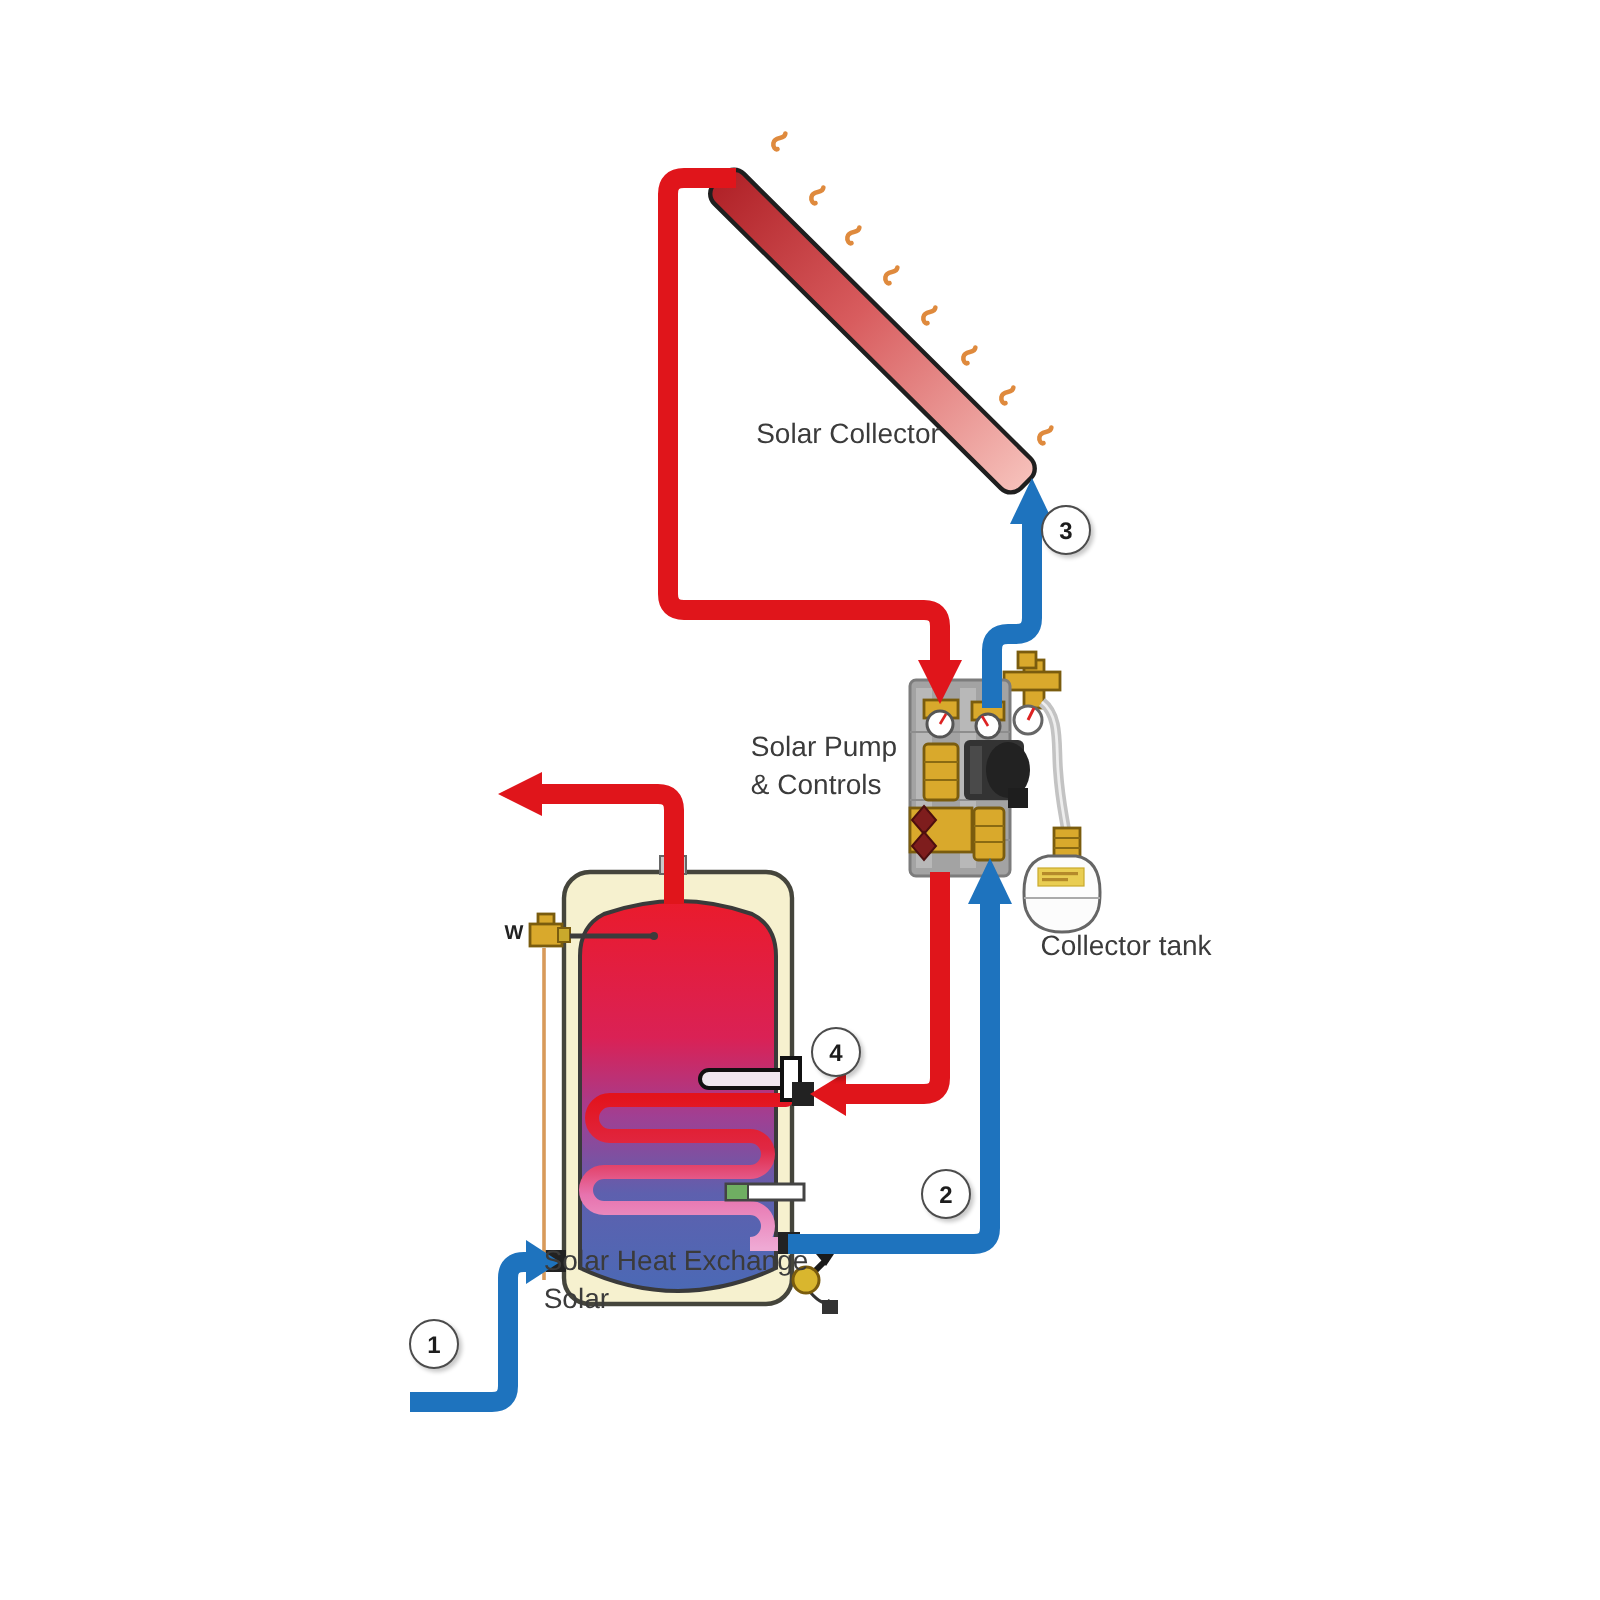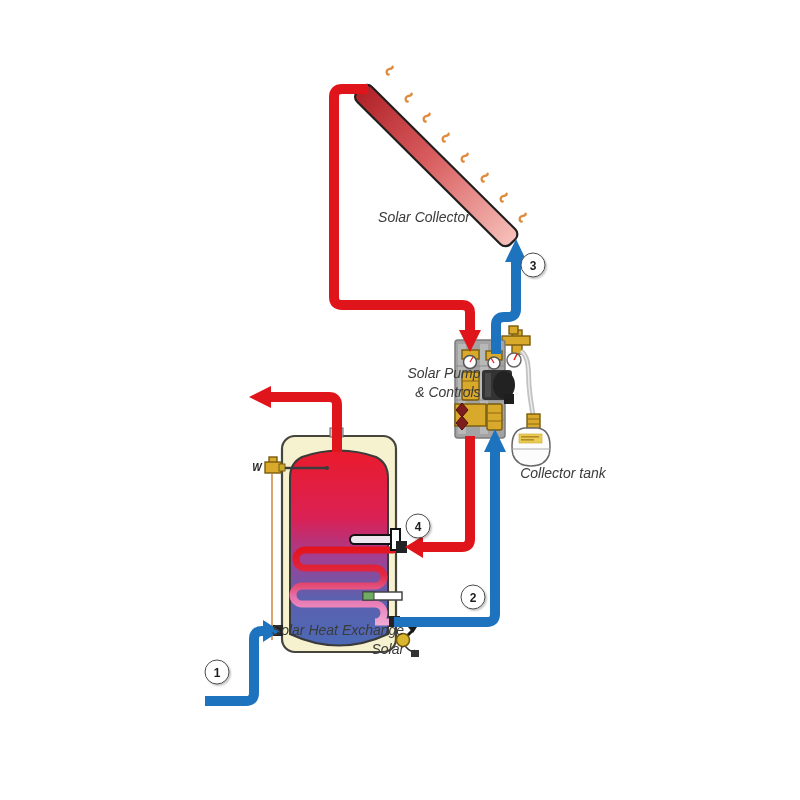--- a/index.html
+++ b/index.html
@@ -1,20 +1,20 @@
 <!DOCTYPE html>
 <html style="--hot-pipe: #e0151b; --cold-pipe: #1e73be; --flame: #df8a3d; --brass: #d9a92c; --tank-shell: #f6f1cf; --panel-gray: #a3a3a3; --collector-dark: #b02127; --collector-light: #f6c0ba; --tank-gradient-top: #ea1b2c; --tank-gradient-bottom: #4b69b5;"><head>
 <meta charset="utf-8">
 <style>
   html,body{margin:0;padding:0;background:#fff;}
   .canvas{position:relative;width:800px;height:800px;background:#ffffff;overflow:hidden;
           font-family:"Liberation Sans",sans-serif;}
   .canvas svg{position:absolute;left:0;top:0;}
   .lbl{position:absolute;transform:translate(-50%,-50%);font-size:14px;color:#3b3b3b;
-       text-align:right;white-space:nowrap;line-height:19px;font-style:italic;}
+       text-align:left;white-space:nowrap;line-height:19px;}
   .lbl-small{font-size:10px;font-weight:bold;color:#222;}
   .marker{position:absolute;width:23px;height:23px;border-radius:50%;background:#fff;
           border:1.6px solid #4c4c4c;display:flex;align-items:center;justify-content:center;
           font-size:12px;font-weight:600;color:#1d1d1d;transform:translate(-50%,-50%);
           box-shadow:1.5px 1.5px 2px rgba(0,0,0,.22);}
   .hot{stroke:var(--hot-pipe,#e0151b);}
   .hot-fill{fill:var(--hot-pipe,#e0151b);}
   .cold{stroke:var(--cold-pipe,#1e73be);}
   .cold-fill{fill:var(--cold-pipe,#1e73be);}
   .pipe{fill:none;stroke-width:10;}
@@ -185,21 +185,21 @@
   <g>
     <path class="pipe cold" d="M205,701 H246 Q254,701 254,693 V639 Q254,631 262,631 H264"></path>
     <polygon class="cold-fill" points="263,620 263,642 280,631"></polygon>
   </g>
 </svg>
 
 <div class="lbl" style="left:424px;top:217px;">
   <span>Solar Collector</span>
 </div>
 
-<div class="lbl" style="left:412px;top:383px;margin-left:32px;">
+<div class="lbl" style="left:412px;top:383px;">
   <div>Solar Pump</div>
   <div>&amp; Controls</div>
 </div>
 
 <div class="lbl" style="left:563px;top:473px;">
   <span>Collector tank</span>
 </div>
 
 <div class="lbl" style="left:338px;top:640px;">
   <div>Solar Heat Exchange</div>

